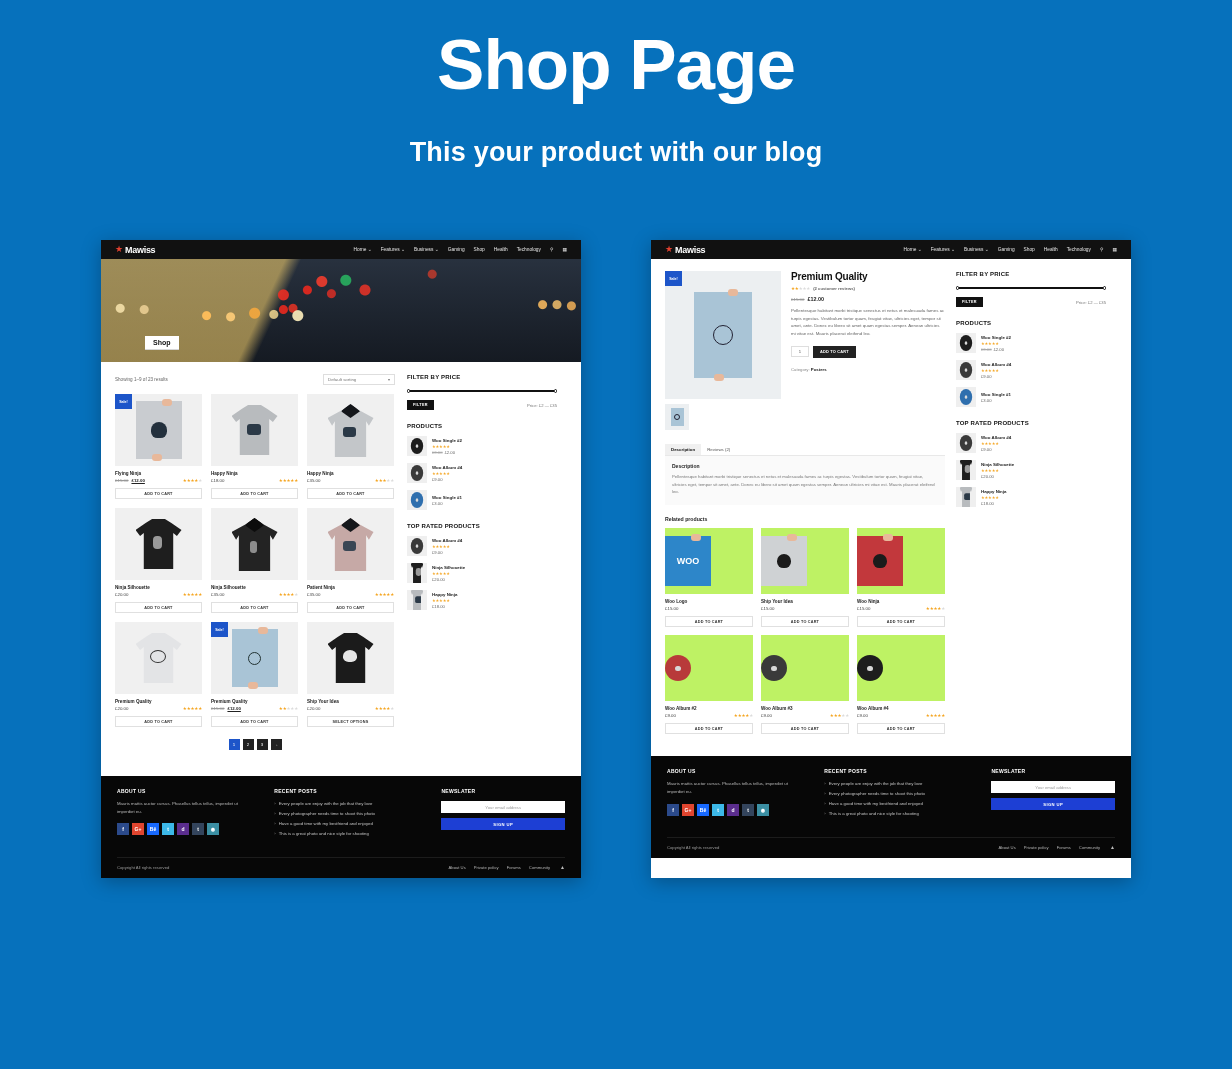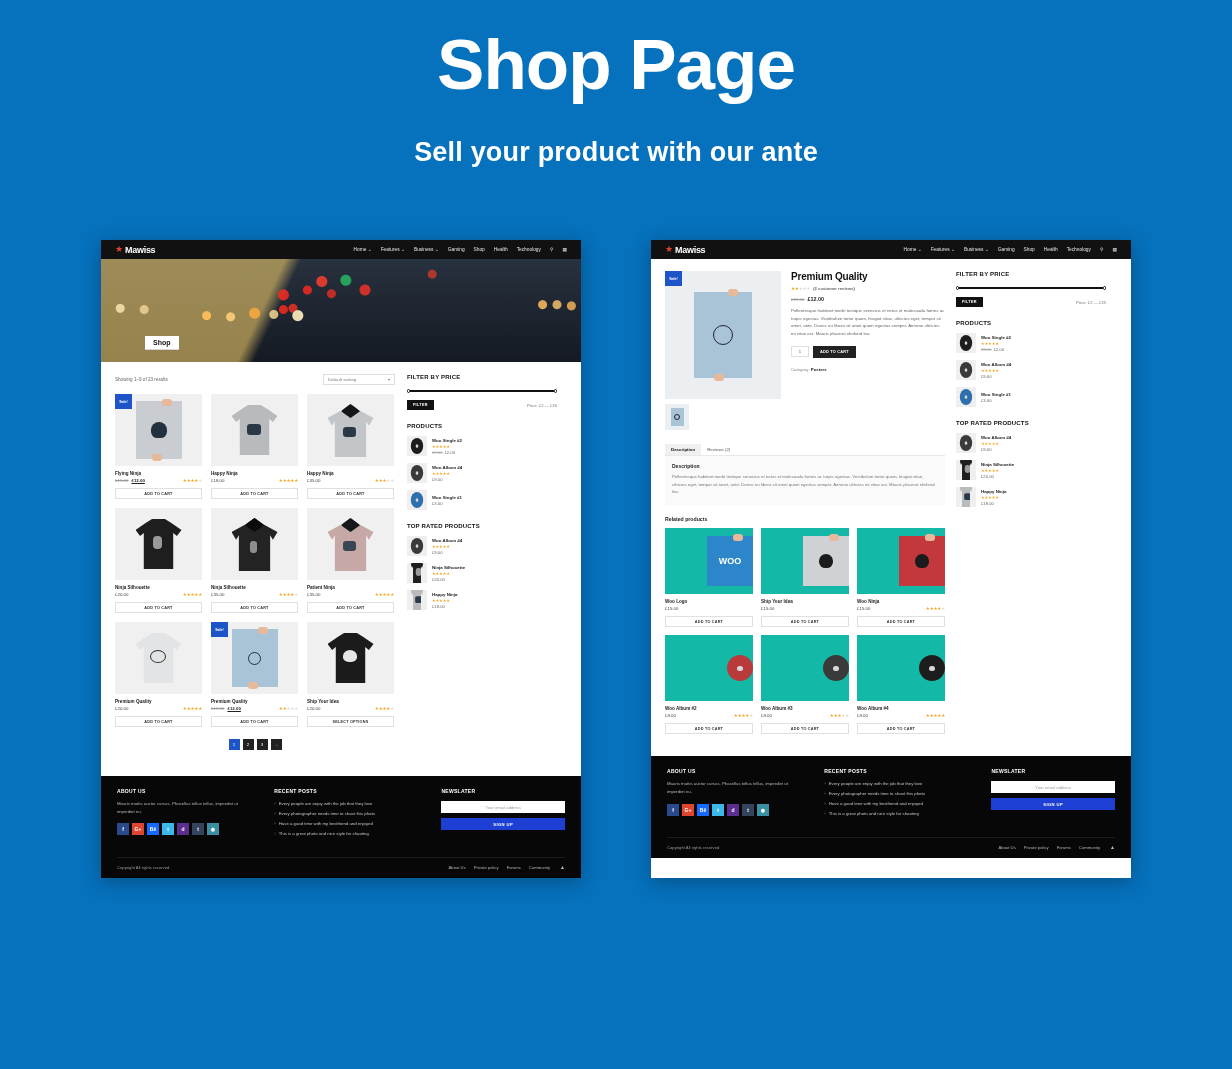--- a/index.html
+++ b/index.html
@@ -170,21 +170,21 @@
   .tabs { margin-top: 14px; border-bottom: 1px solid #e8e8e8; display: flex; gap: 0; }
   .tab { font-size: 4.4px; padding: 3px 6px; color: #555; }
   .tab.active { background: #f0f0f0; color: #111; font-weight: bold; }
   .tabpanel { background: #fafafa; padding: 7px 7px 9px 7px; }
   .tabpanel h4 { font-size: 5px; color: #222; margin-bottom: 4px; }
   .tabpanel p { font-size: 4.3px; color: #777; line-height: 1.8; }
 
   .related-title { font-size: 5.2px; font-weight: bold; color: #222; margin: 11px 0 6px 0; }
   .rel-grid { display: flex; flex-wrap: wrap; gap: 8px; }
   .rel-card { width: 88px; }
-  .rel-thumb { width: 88px; height: 66px; background: #14b8a6; display: flex; align-items: center; justify-content: flex-end; overflow: hidden; }
+  .rel-thumb { width: 88px; height: 66px; background: #bef264; display: flex; align-items: center; justify-content: flex-start; overflow: hidden; }
 
   
   .poster { width: 46px; height: 58px; position: relative; display: flex; align-items: center; justify-content: center; }
   .hand { position: absolute; width: 10px; height: 7px; background: #e8b89a; border-radius: 3px; z-index: 2; }
   .shirt {
     width: 46px; height: 50px;
     clip-path: polygon(22% 8%, 36% 0, 64% 0, 78% 8%, 100% 22%, 90% 34%, 82% 28%, 82% 100%, 18% 100%, 18% 28%, 10% 34%, 0 22%);
   }
   .hoodie {
     width: 46px; height: 54px;
@@ -213,21 +213,21 @@
   .f-copy { color: #9a9a9a; font-size: 4.2px; }
   .f-links { margin-left: auto; display: flex; gap: 8px; }
   .f-links span { color: #b4b4b4; font-size: 4.2px; }
   .totop { margin-left: 10px; color: #bdbdbd; font-size: 5px; }
 </style>
 </head>
 <body>
 
 <div class="promo">
   <div class="promo-title">Shop Page</div>
-  <div class="promo-sub">Sell your product with our ante</div>
+  <div class="promo-sub">This your product with our blog</div>
 </div>
 
 <div class="mockups">
 
   <div class="mock" id="mock-shop">
 
     <div class="sitenav">
       <div class="logo">
         <span class="logo-star">★</span>
         <span class="logo-text">Mawiss</span>

